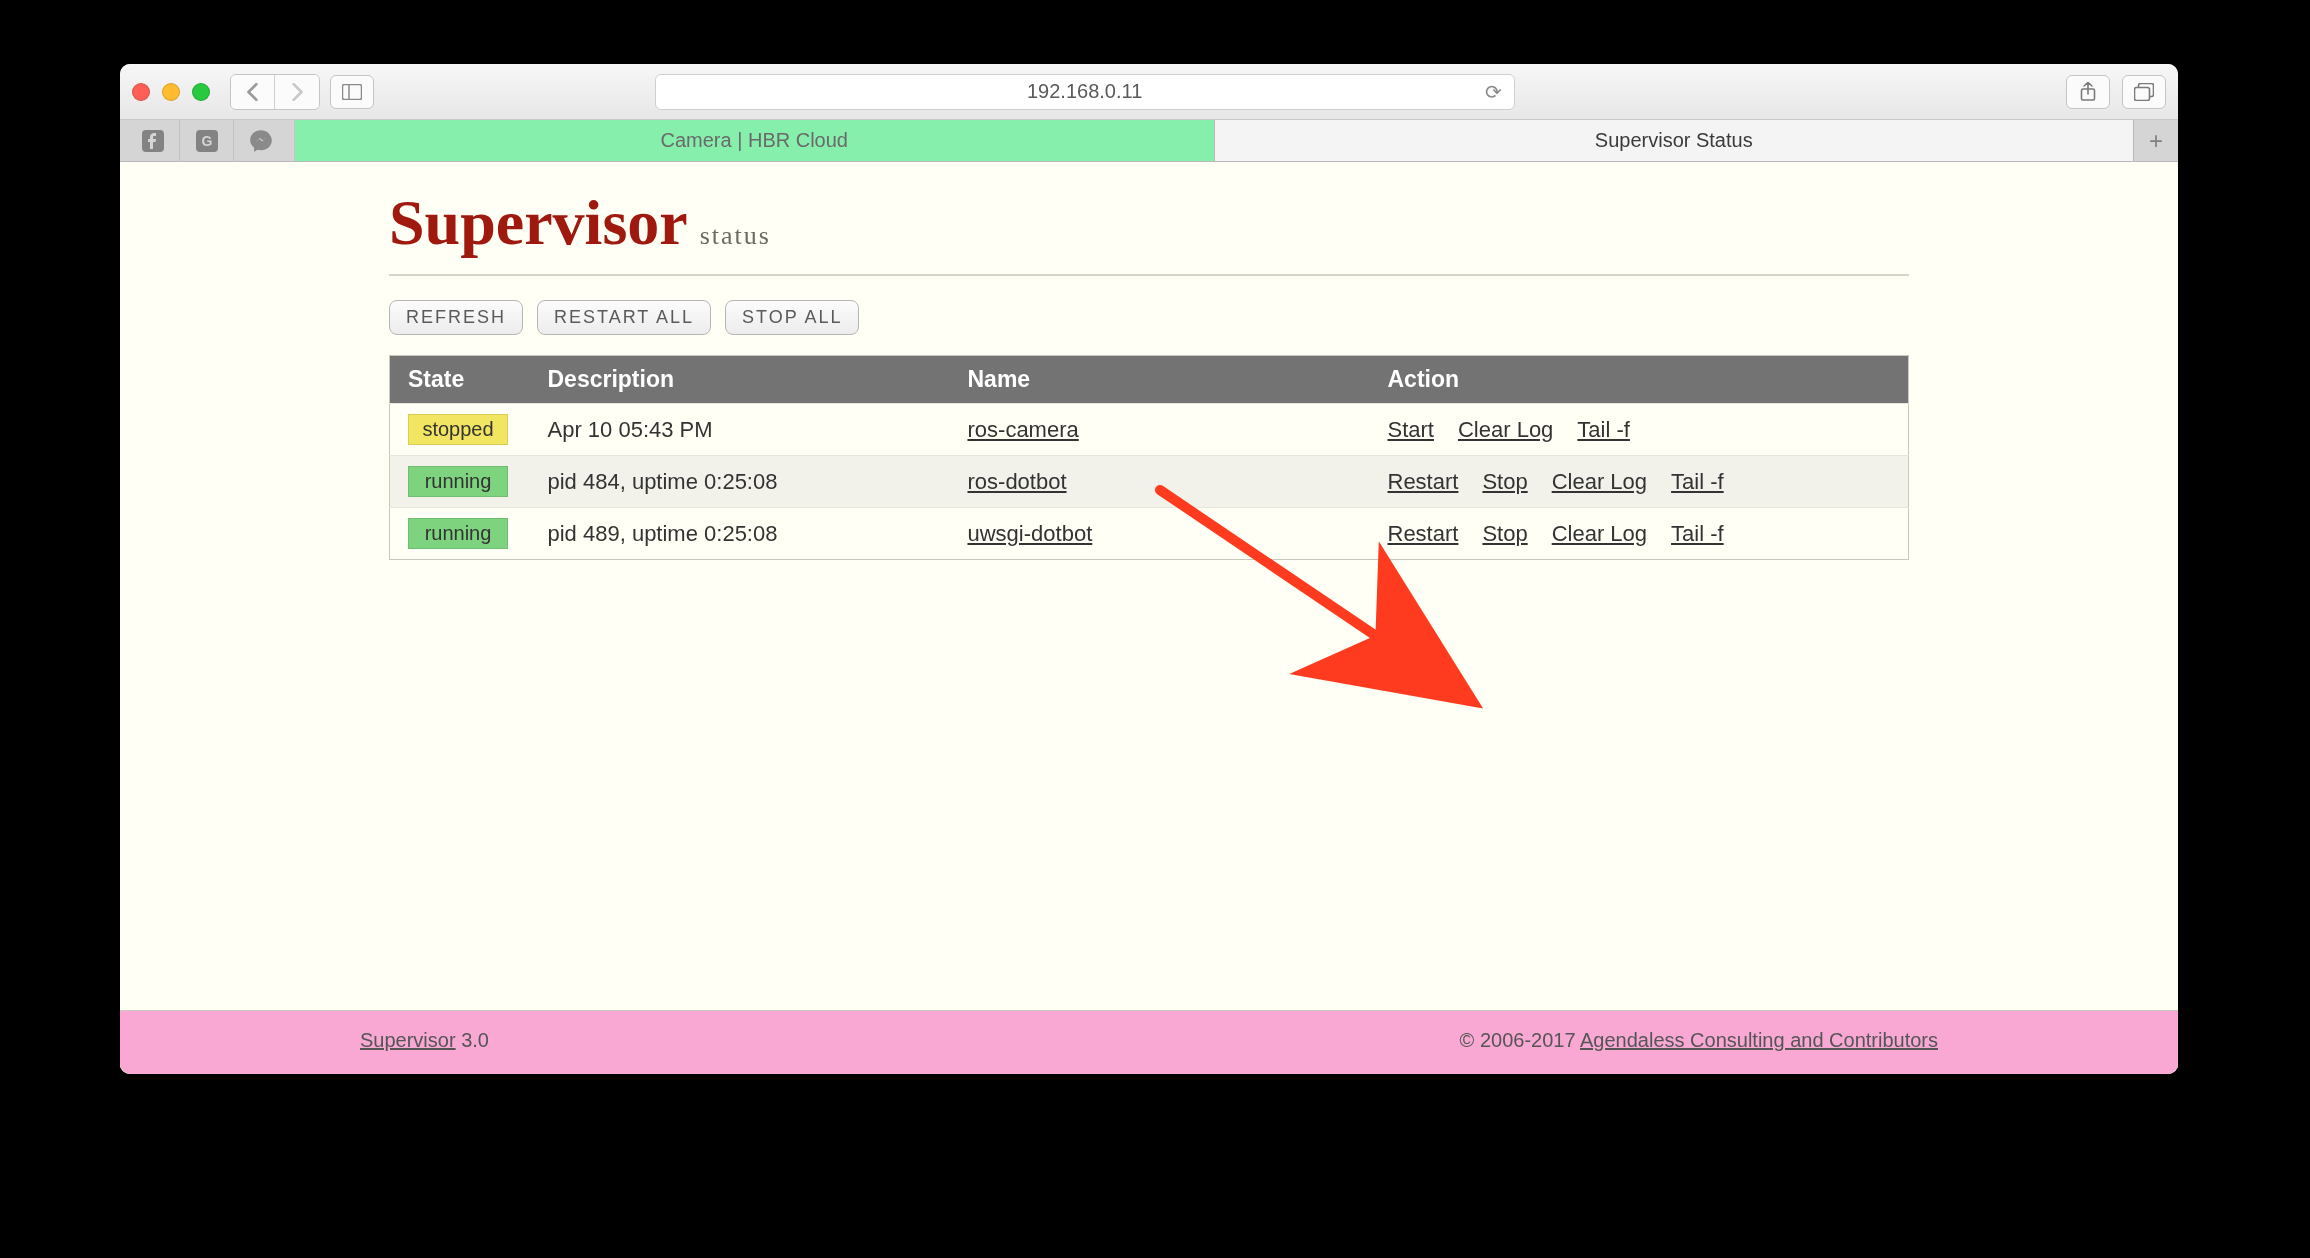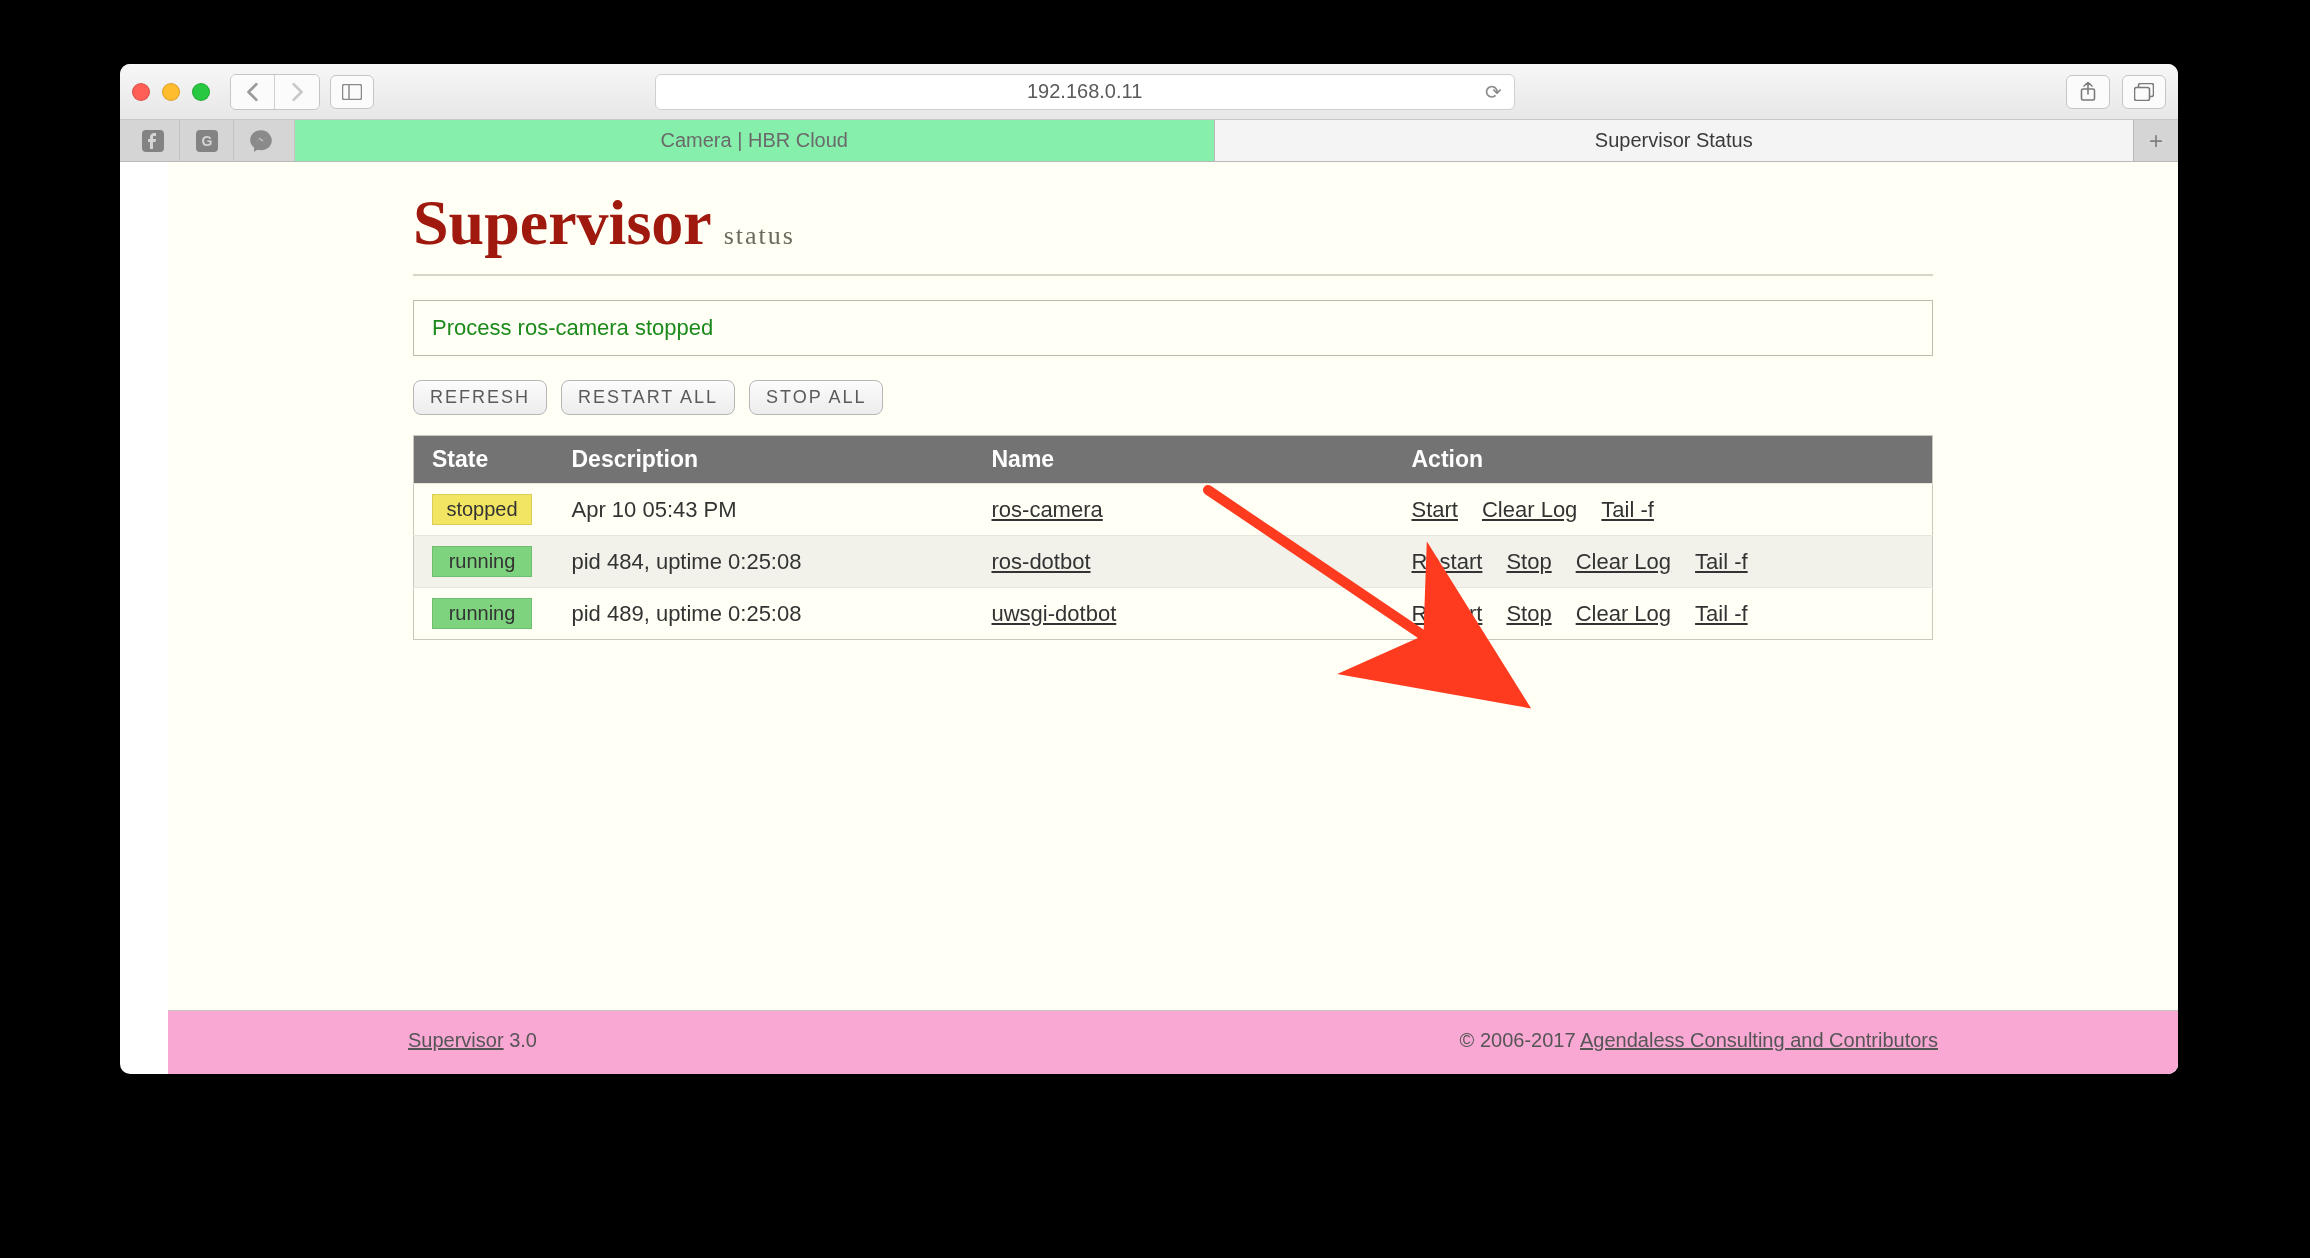--- a/index.html
+++ b/index.html
@@ -58,21 +58,21 @@
     display:flex; align-items:stretch;
   }
   .favrow { display:flex; align-items:center; padding:0 6px; gap:0; border-right:1px solid #c5c5c5; background:#d5d5d5;}
   .fav { width:54px; height:42px; display:flex; align-items:center; justify-content:center; color:#767676; font-size:22px; border-right:1px solid #c2c2c2;}
   .fav:last-child{border-right:none;}
   .tabs { display:flex; flex:1; }
   .tab { flex:1; display:flex; align-items:center; justify-content:center; font-size:20px; border-right:1px solid #b9b9b9; color:#6a6a6a; background:#86efac;}
   .tab.active { background:#f4f4f4; color:#3a3a3a; }
   .newtab { width:44px; display:flex; align-items:center; justify-content:center; color:#808080; font-size:24px; background:#d5d5d5;}
   
-  .page { flex:1; background:#fffff5; overflow:hidden; position:relative; display:flex; flex-direction:column;margin-left:48px;}
+  .page { flex:1; background:#fffff5; overflow:hidden; position:relative; display:flex; flex-direction:column;}
   .content { width:1520px; margin:0 auto; padding-top:18px; flex:1;}
   .logo { display:flex; align-items:baseline; gap:6px; padding:6px 0 14px 0; border-bottom:2px solid #d6d6c8; margin-bottom:24px;}
   .logo-big { font-family: Georgia, "Times New Roman", serif; font-weight:700; color:#a0190f; font-size:64px; letter-spacing:0px;}
   .logo-small { font-family: Georgia, serif; color:#6b6b60; font-size:26px; letter-spacing:2px; padding-left:6px;}
   .msgbox {
     border:1px solid #bcbcb1; background:#fffff5;
     padding:14px 18px; color:#1b8a1b; font-size:22px; margin-bottom:24px;
   }
   .btnrow { display:flex; gap:14px; margin-bottom:20px;}
   .pillbtn {
@@ -184,21 +184,20 @@
     </div>
     <div class="newtab">+</div>
   </div>
 
   <div class="page">
     <div class="content">
       <div class="logo">
         <span class="logo-big">Supervisor</span>
         <span class="logo-small">status</span>
       </div>
-      <div class="msgbox">Process ros-camera stopped</div>
       <div class="btnrow">
         <button class="pillbtn">REFRESH</button>
         <button class="pillbtn">RESTART ALL</button>
         <button class="pillbtn">STOP ALL</button>
       </div>
       <table class="proc">
         <thead>
           <tr>
             <th style="width:140px">State</th>
             <th style="width:420px">Description</th>

